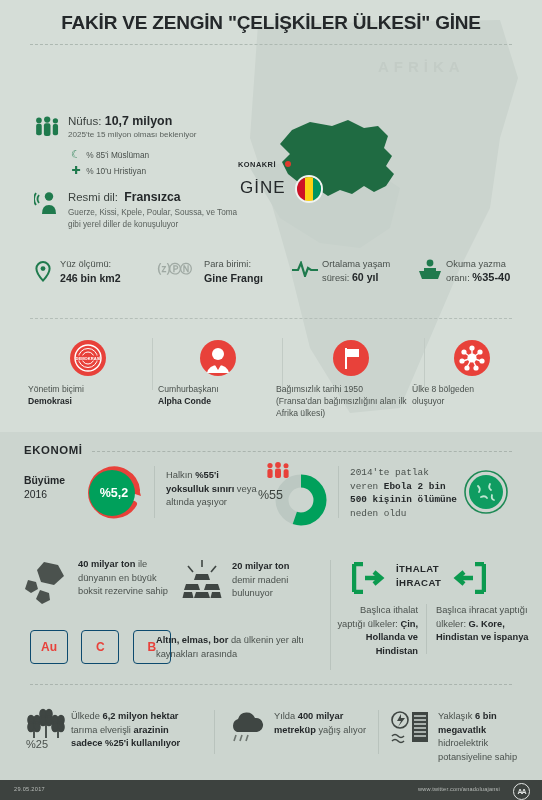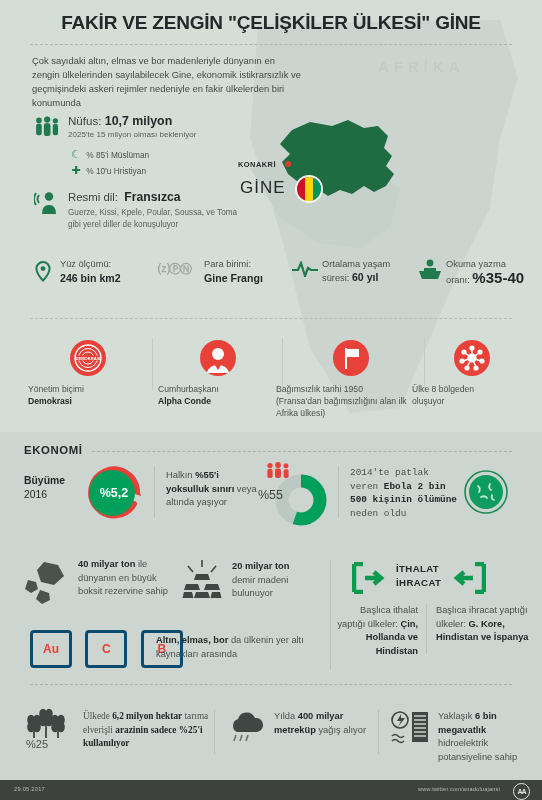--- a/index.html
+++ b/index.html
@@ -95,21 +95,21 @@
   .ek-row{position:absolute;left:0;top:462px;width:542px;height:62px;}
   .gw-lbl{position:absolute;left:24px;top:12px;font-size:10.4px;font-weight:bold;color:#24282a;line-height:14px;}
   .gw-circ{position:absolute;left:85px;top:2px;width:58px;height:58px;}
   .ek-txt{font-size:9.4px;line-height:13.5px;color:#4a514d;}
   .ek-txt b{color:#24282a;}
   .vdiv{position:absolute;width:1px;background:#b9c3bd;}
 
   
   .mine{position:absolute;left:0;top:548px;width:542px;}
   .elbox{
-    width:36px;height:32px;border:3px solid #0c4a6e;border-radius:4px;
+    width:36px;height:32px;border:1px solid #0c4a6e;border-radius:4px;
     display:inline-flex;align-items:center;justify-content:center;
     font-size:12px;font-weight:bold;color:#e8413a;margin-right:9px;
     background:transparent;
   }
   .imp-lbl{font-size:9.3px;line-height:13.5px;color:#4a514d;}
   .imp-lbl b{color:#24282a;}
   .ie-word{font-size:9.6px;font-weight:bold;color:#24282a;letter-spacing:0.4px;line-height:14px;}
 
   .rule-b{position:absolute;left:30px;top:684px;width:482px;border-top:1px dashed #aab4ae;}
 
@@ -138,21 +138,20 @@
     <svg width="292" height="400" viewBox="0 0 292 400">
       <path d="M8 6 L250 2 L268 60 L250 120 L240 190 L210 250 L180 320 L150 390 L100 395 L60 330 L40 250 L20 180 L0 120 Z" fill="#cbd4ce"></path>
       <path d="M0 150 L70 140 L95 160 L120 150 L150 170 L140 210 L110 230 L70 225 L30 200 Z" fill="#c7d1cb"></path>
     </svg>
   </div>
   <div class="africa-label">AFRİKA</div>
 
   <div class="title">FAKİR VE ZENGİN "ÇELİŞKİLER ÜLKESİ" GİNE</div>
   <div class="title-rule"></div>
 
-  <div class="intro">Çok sayıdaki altın, elmas ve bor madenleriyle dünyanın en zengin ülkelerinden sayılabilecek Gine, ekonomik istikrarsızlık ve geçmişindeki askeri rejimler nedeniyle en fakir ülkelerden biri konumunda</div>
 
   <div class="pop">
     <div style="position:relative;padding-left:34px;">
       <svg class="ico-people" viewBox="0 0 34 26">
         <circle cx="6" cy="5" r="3.4" fill="#1f7a4d"></circle>
           <rect x="2.6" y="9" width="6.8" height="14" rx="2.4" fill="#1f7a4d"></rect>
         <circle cx="16" cy="4" r="3.8" fill="#1f7a4d"></circle>
           <rect x="12" y="8.5" width="8" height="15.5" rx="2.6" fill="#1f7a4d"></rect>
         <circle cx="26" cy="5.5" r="3.2" fill="#1f7a4d"></circle>
           <rect x="22.8" y="9.5" width="6.4" height="13.5" rx="2.3" fill="#1f7a4d"></rect>
@@ -242,21 +241,21 @@
 
     <div class="cell" style="left:418px;width:120px;">
       <svg style="position:absolute;left:0;top:1px;" width="24" height="22" viewBox="0 0 24 22">
         <circle cx="12" cy="4" r="3.4" fill="#1f7a4d"></circle>
         <path d="M6 9 h12 v3 h-12 Z" fill="#1f7a4d"></path>
         <path d="M1 12 h22 l-3 8 h-16 Z" fill="#1f7a4d"></path>
       </svg>
       <div style="margin-left:28px;">
         <div class="t1">Okuma yazma</div>
         <div class="t1">
-          <span>oranı: </span><b style="font-size:15px;color:#24282a;">%35-40</b>
+          <span>oranı: </span><b style="font-size:11px;color:#24282a;">%35-40</b>
         </div>
       </div>
     </div>
   </div>
 
   <div class="rule-a"></div>
 
   <div class="crow">
 
     <div class="cbox" style="left:28px;">
@@ -466,21 +465,21 @@
           <ellipse cx="23" cy="6" rx="3" ry="4.5"></ellipse>
         <ellipse cx="17" cy="13" rx="3" ry="4.5"></ellipse>
           <ellipse cx="23" cy="13" rx="3" ry="4.5"></ellipse>
         <ellipse cx="29" cy="12" rx="3" ry="4.5"></ellipse>
           <ellipse cx="35" cy="12" rx="3" ry="4.5"></ellipse>
         <ellipse cx="29" cy="19" rx="3" ry="4.5"></ellipse>
           <ellipse cx="35" cy="19" rx="3" ry="4.5"></ellipse>
       </g>
     </svg>
     <div class="pct25" style="position:absolute;left:26px;top:38px;">%25</div>
-    <div class="t" style="position:absolute;left:83px;top:10px;width:128px;font-family:Liberation Serif, serif;">
+    <div class="t" style="position:absolute;left:71px;top:10px;width:128px;">
       <span>Ülkede </span><b>6,2 milyon hektar</b><span> tarıma elverişli </span><b>arazinin sadece %25'i kullanılıyor</b>
     </div>
 
     <div class="vdiv" style="left:214px;top:10px;height:44px;"></div>
 
     <svg style="position:absolute;left:228px;top:12px;" width="38" height="32" viewBox="0 0 38 32">
       <path d="M9 20 a7 7 0 0 1 1-13 a9 9 0 0 1 17-1 a7 7 0 0 1 2 14 Z" fill="#3f4643"></path>
       <g stroke="#6d746f" stroke-width="1.6">
           <line x1="8" y1="23" x2="6" y2="29"></line>
         <line x1="14" y1="23" x2="12" y2="29"></line>

